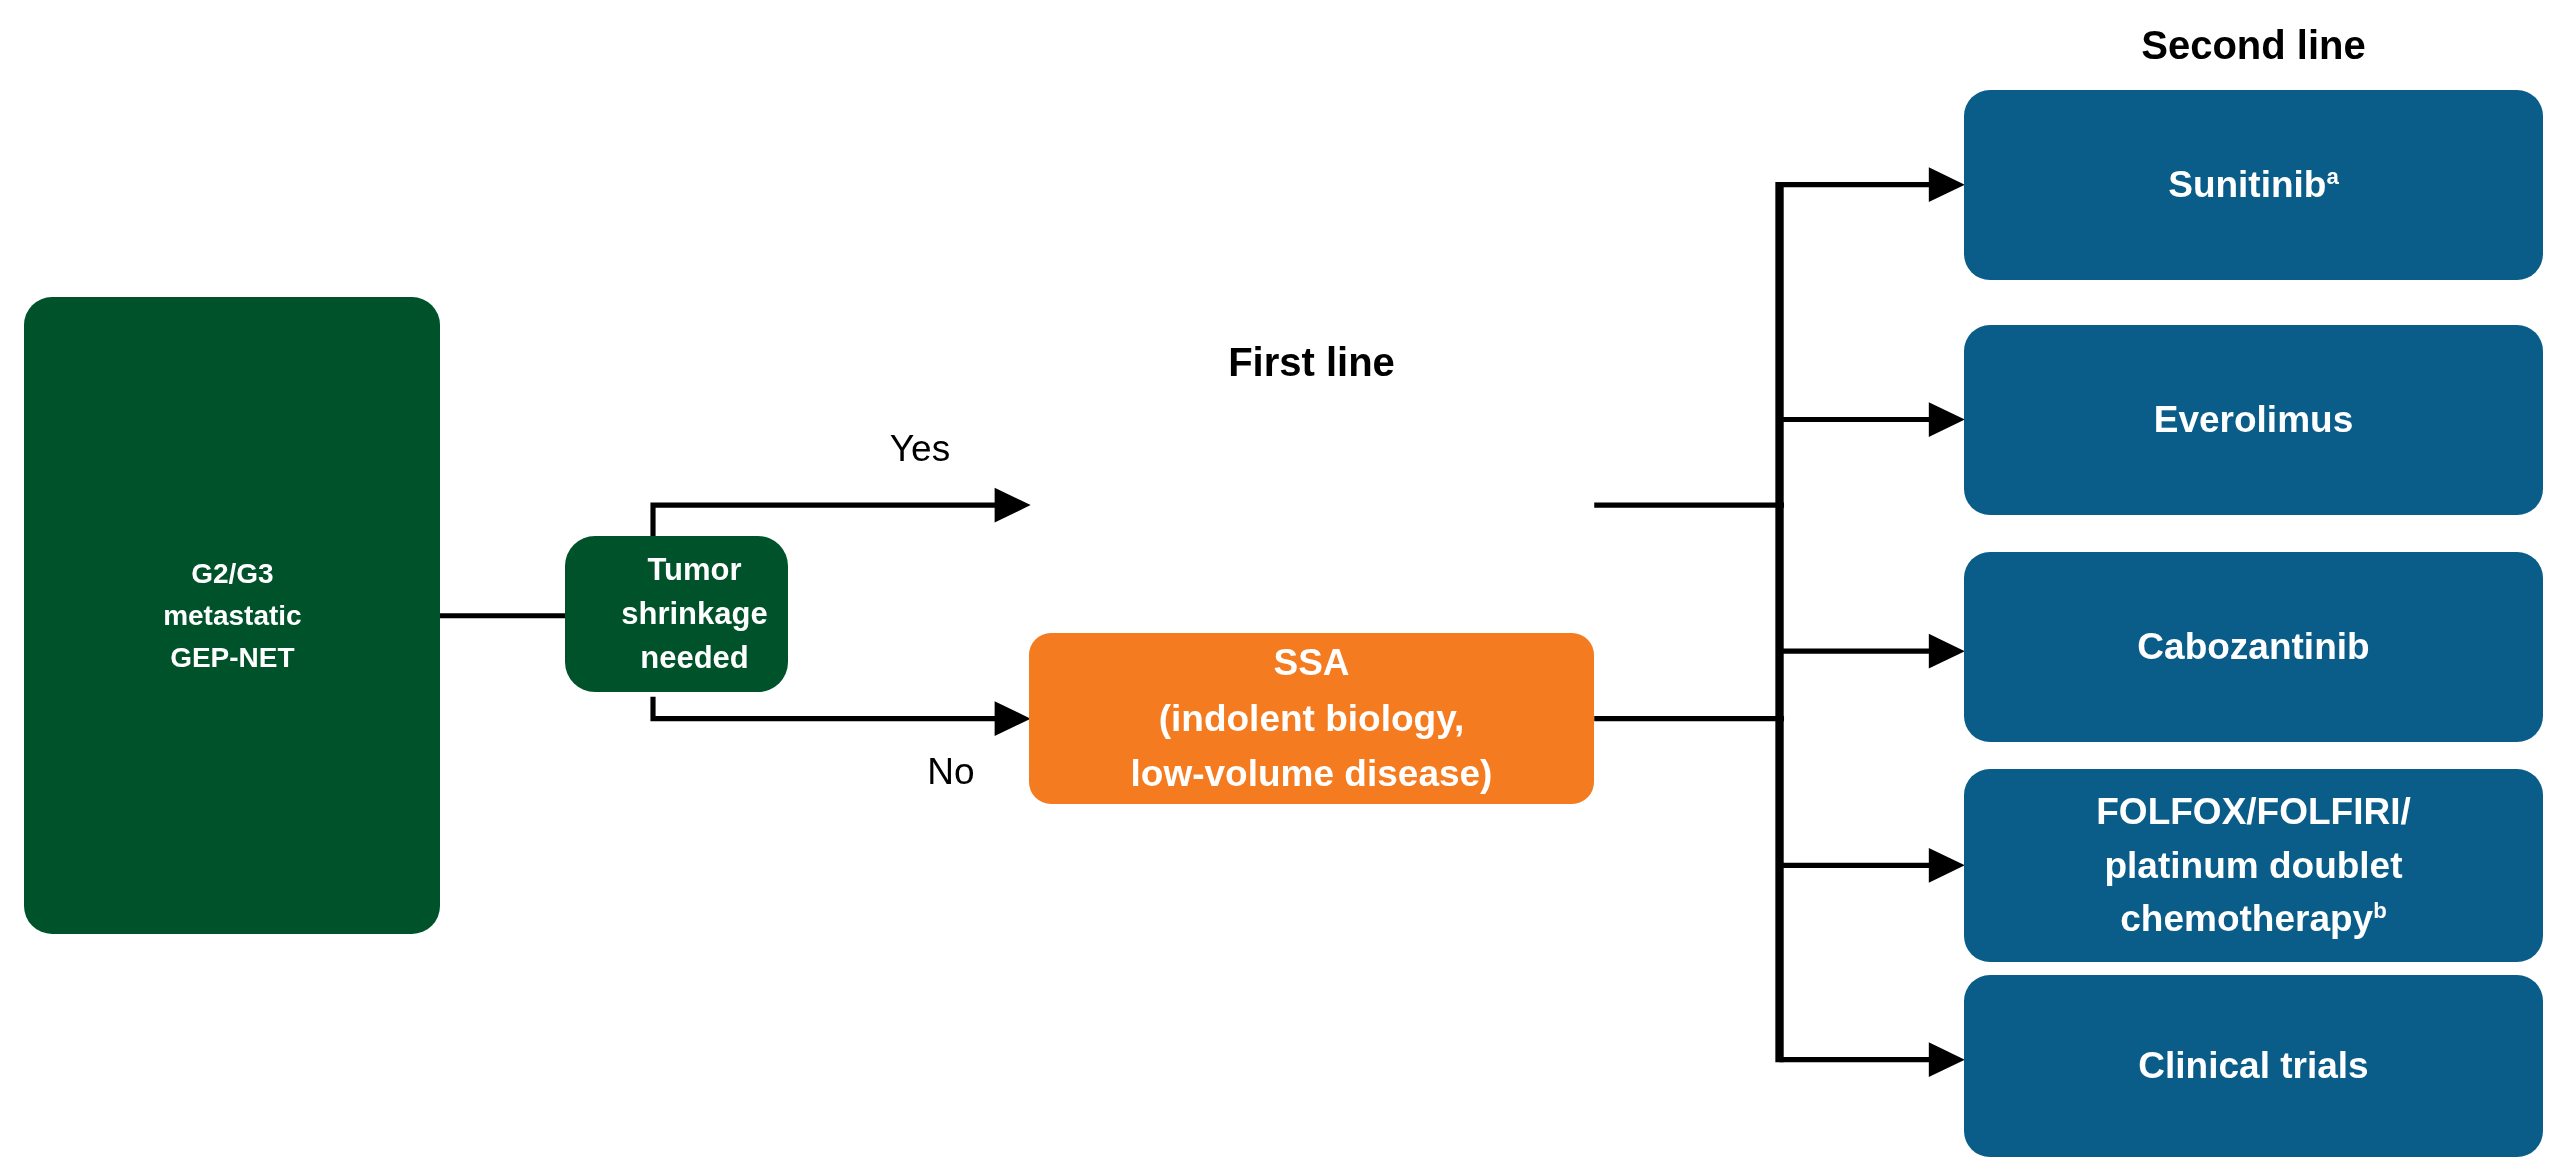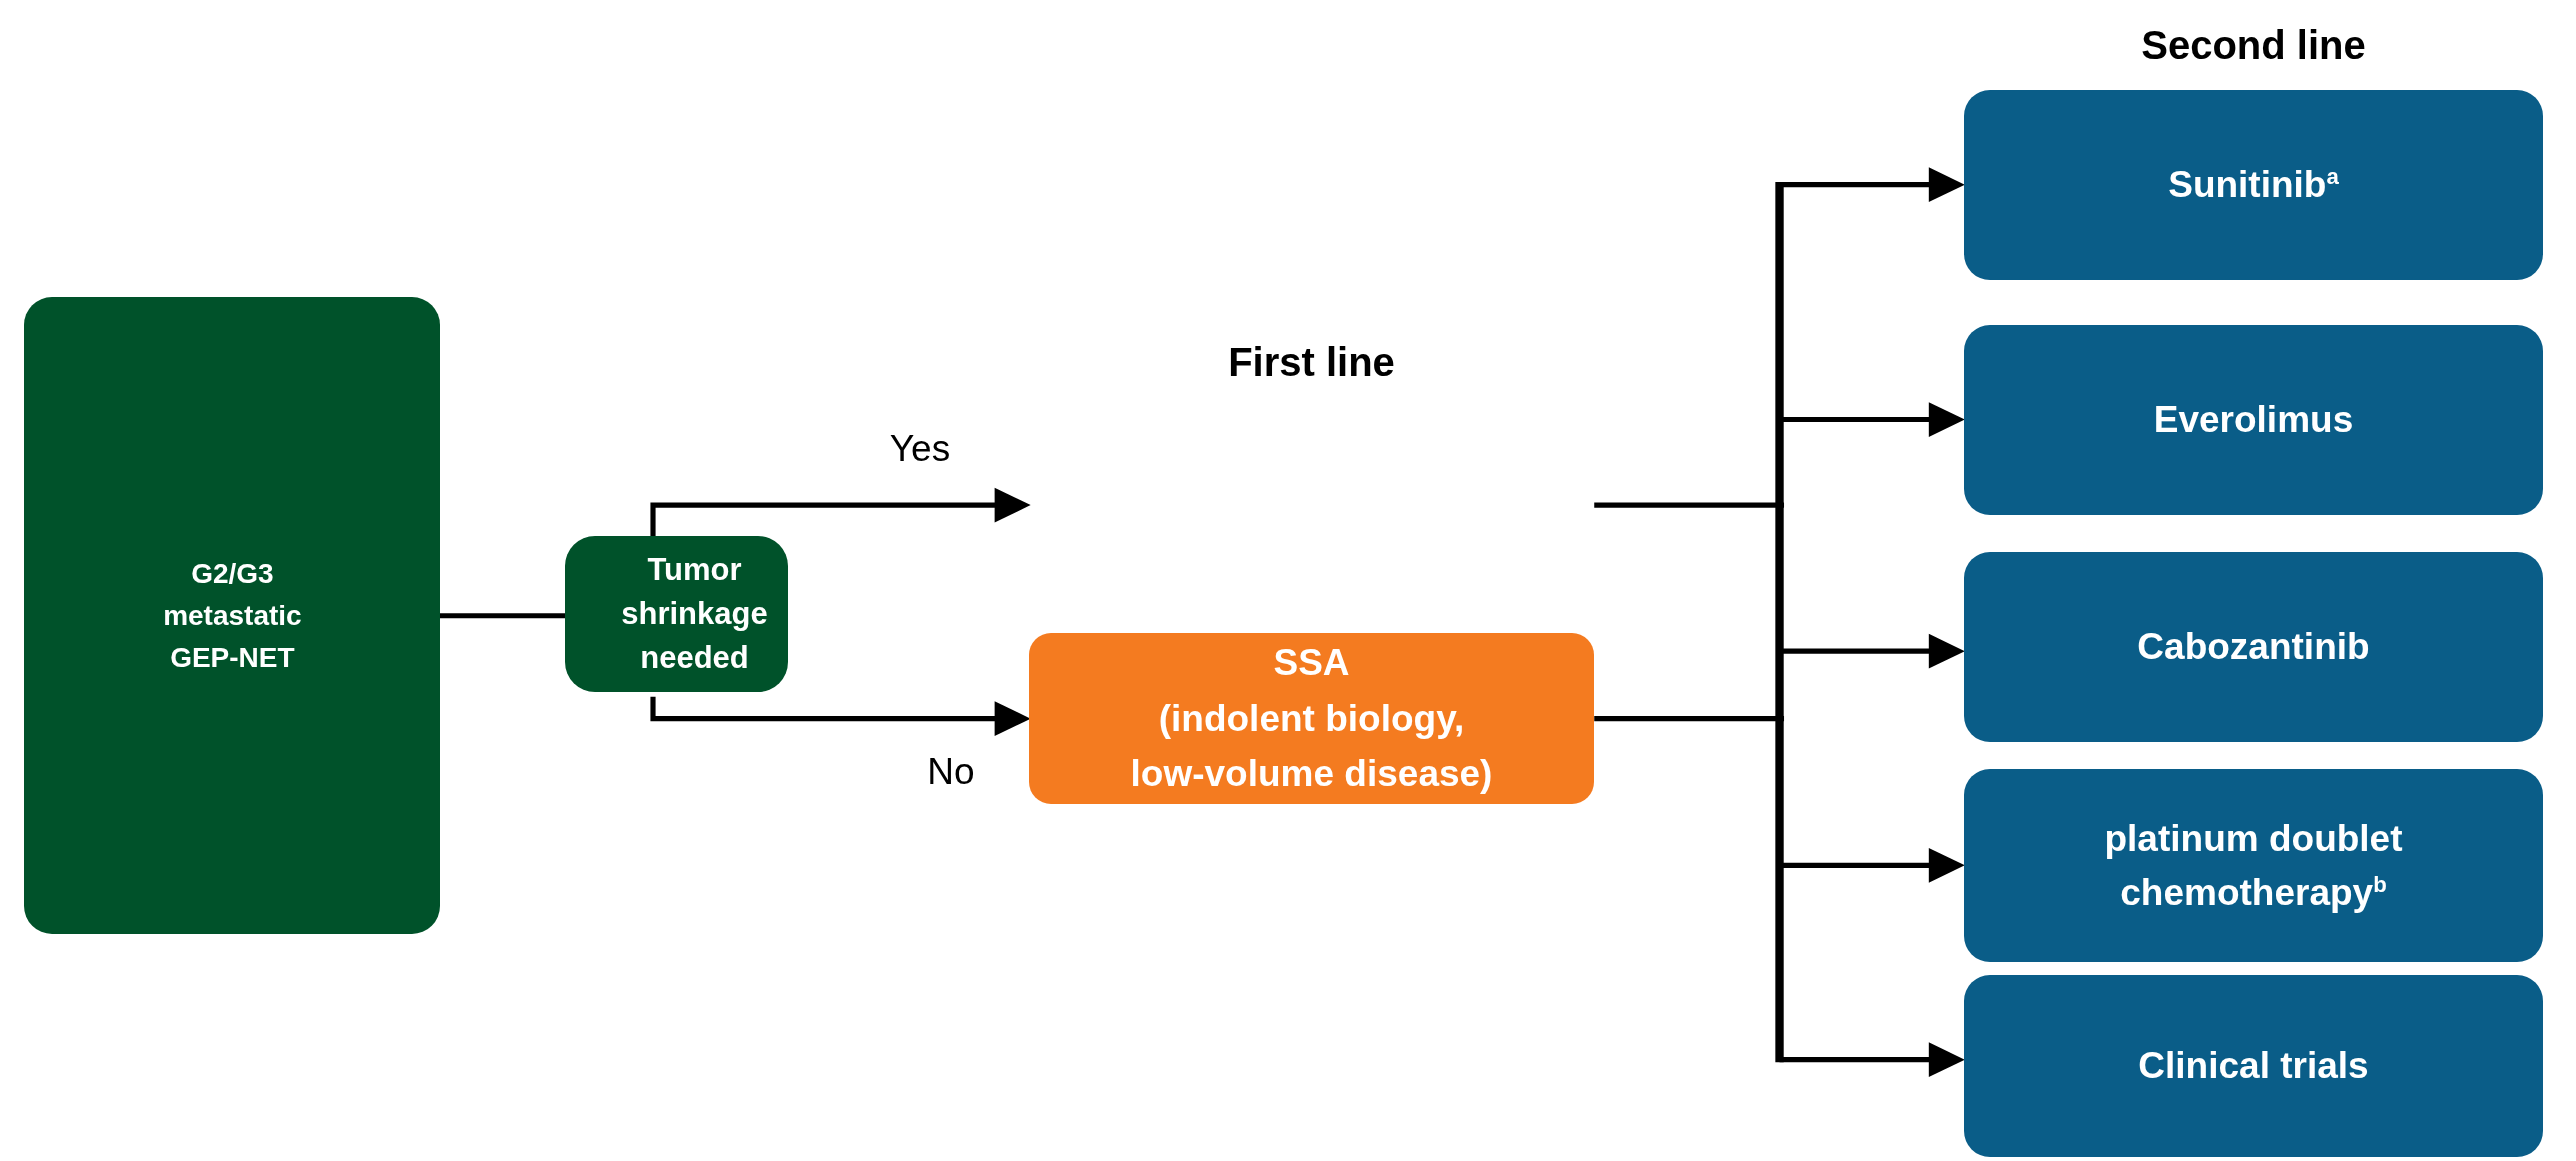--- a/index.html
+++ b/index.html
@@ -105,20 +105,21 @@
 
   <div class="box blue b2">
     <span class="tline">Everolimus</span>
   </div>
 
   <div class="box blue b3">
     <span class="tline">Cabozantinib</span>
   </div>
 
   <div class="box blue b4">
+    <span class="tline">FOLFOX/FOLFIRI/</span>
     <span class="tline">platinum doublet</span>
     <span class="tline"><span>chemotherapy</span><sup>b</sup></span>
   </div>
 
   <div class="box blue b5">
     <span class="tline">Clinical trials</span>
   </div>
 
 </div>
 

